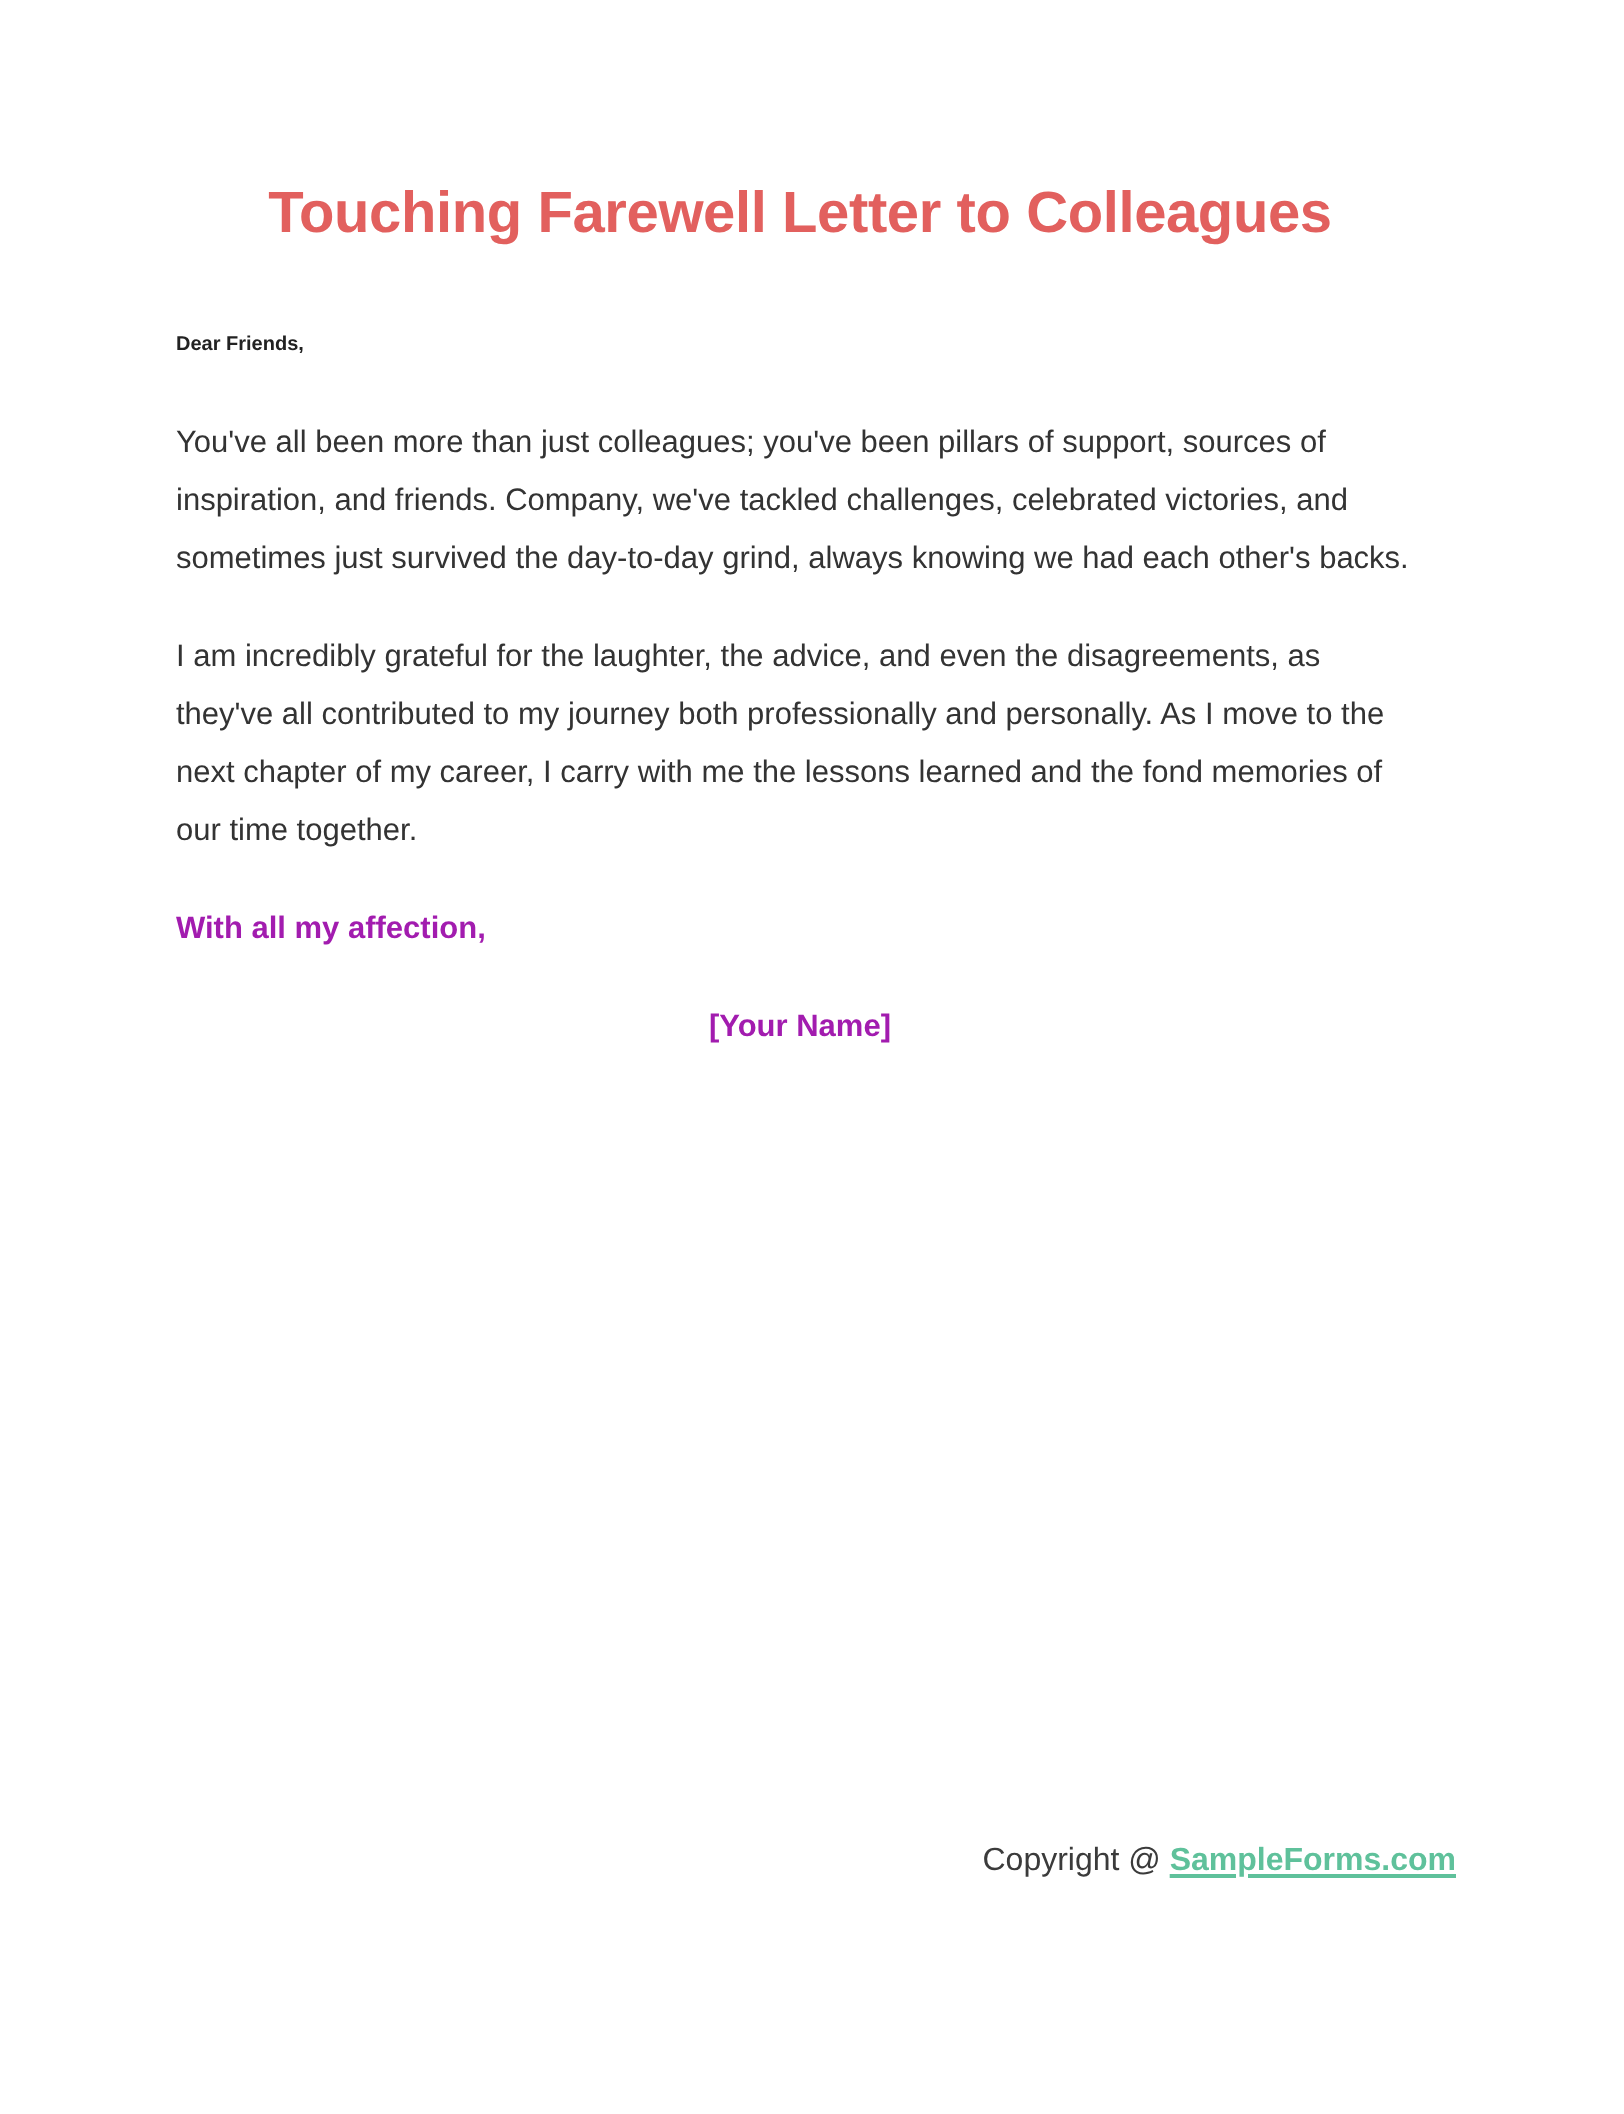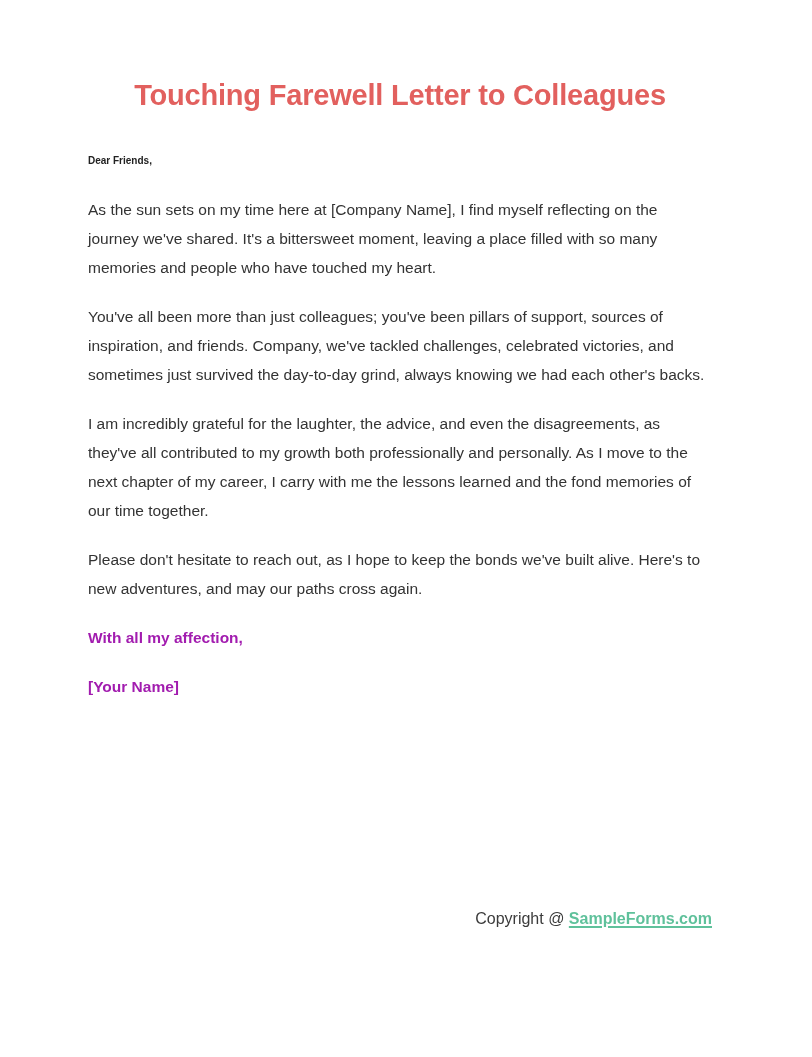--- a/index.html
+++ b/index.html
@@ -9,21 +9,21 @@
     background: #ffffff;
   }
   body {
     font-family: "Liberation Sans", sans-serif;
     -webkit-font-smoothing: antialiased;
   }
   .page {
     position: relative;
     width: 812px;
     height: 962px;
-    margin: 0 auto;
+    margin: 12px auto;
     background: #ffffff;
     box-sizing: border-box;
     overflow: hidden;
   }
   .letter {
     position: absolute;
     left: 88px;
     top: 0;
     width: 624px;
   }
@@ -60,24 +60,25 @@
   .closing-line {
     margin: 0;
     padding-top: 20px;
     font-size: 15.5px;
     font-weight: bold;
     line-height: 29px;
     color: #a21caf;
   }
   .closing-line.signature {
     padding-top: 20px;
+    text-align: center;
   }
   .footer {
     position: absolute;
-    right: 100px;
+    right: 84px;
     bottom: 33px;
     font-size: 16px;
     line-height: 20px;
     color: #3b3b3b;
     white-space: nowrap;
   }
   .footer .copy-text {
     font-weight: normal;
     color: #3b3b3b;
   }
@@ -94,27 +95,25 @@
 <body>
 
 <div class="page">
 
   <div class="letter">
 
     <h1 class="doc-title">Touching Farewell Letter to Colleagues</h1>
 
     <p class="salutation">Dear Friends,</p>
 
-    <p class="body-para">As the sun sets on my time here at [Company Name], I find myself reflecting on the journey we've shared. It's a bittersweet moment, leaving a place filled with so many memories and people who have touched my heart.</p>
 
     <p class="body-para">You've all been more than just colleagues; you've been pillars of support, sources of inspiration, and friends. Company, we've tackled challenges, celebrated victories, and sometimes just survived the day-to-day grind, always knowing we had each other's backs.</p>
 
-    <p class="body-para">I am incredibly grateful for the laughter, the advice, and even the disagreements, as they've all contributed to my growth both professionally and personally. As I move to the next chapter of my career, I carry with me the lessons learned and the fond memories of our time together.</p>
+    <p class="body-para">I am incredibly grateful for the laughter, the advice, and even the disagreements, as they've all contributed to my journey both professionally and personally. As I move to the next chapter of my career, I carry with me the lessons learned and the fond memories of our time together.</p>
 
-    <p class="body-para">Please don't hesitate to reach out, as I hope to keep the bonds we've built alive. Here's to new adventures, and may our paths cross again.</p>
 
     <p class="closing-line">With all my affection,</p>
 
     <p class="closing-line signature">[Your Name]</p>
 
   </div>
 
   <div class="footer">
     <span class="copy-text">Copyright @ </span><span class="brand-link">SampleForms.com</span>
   </div>

